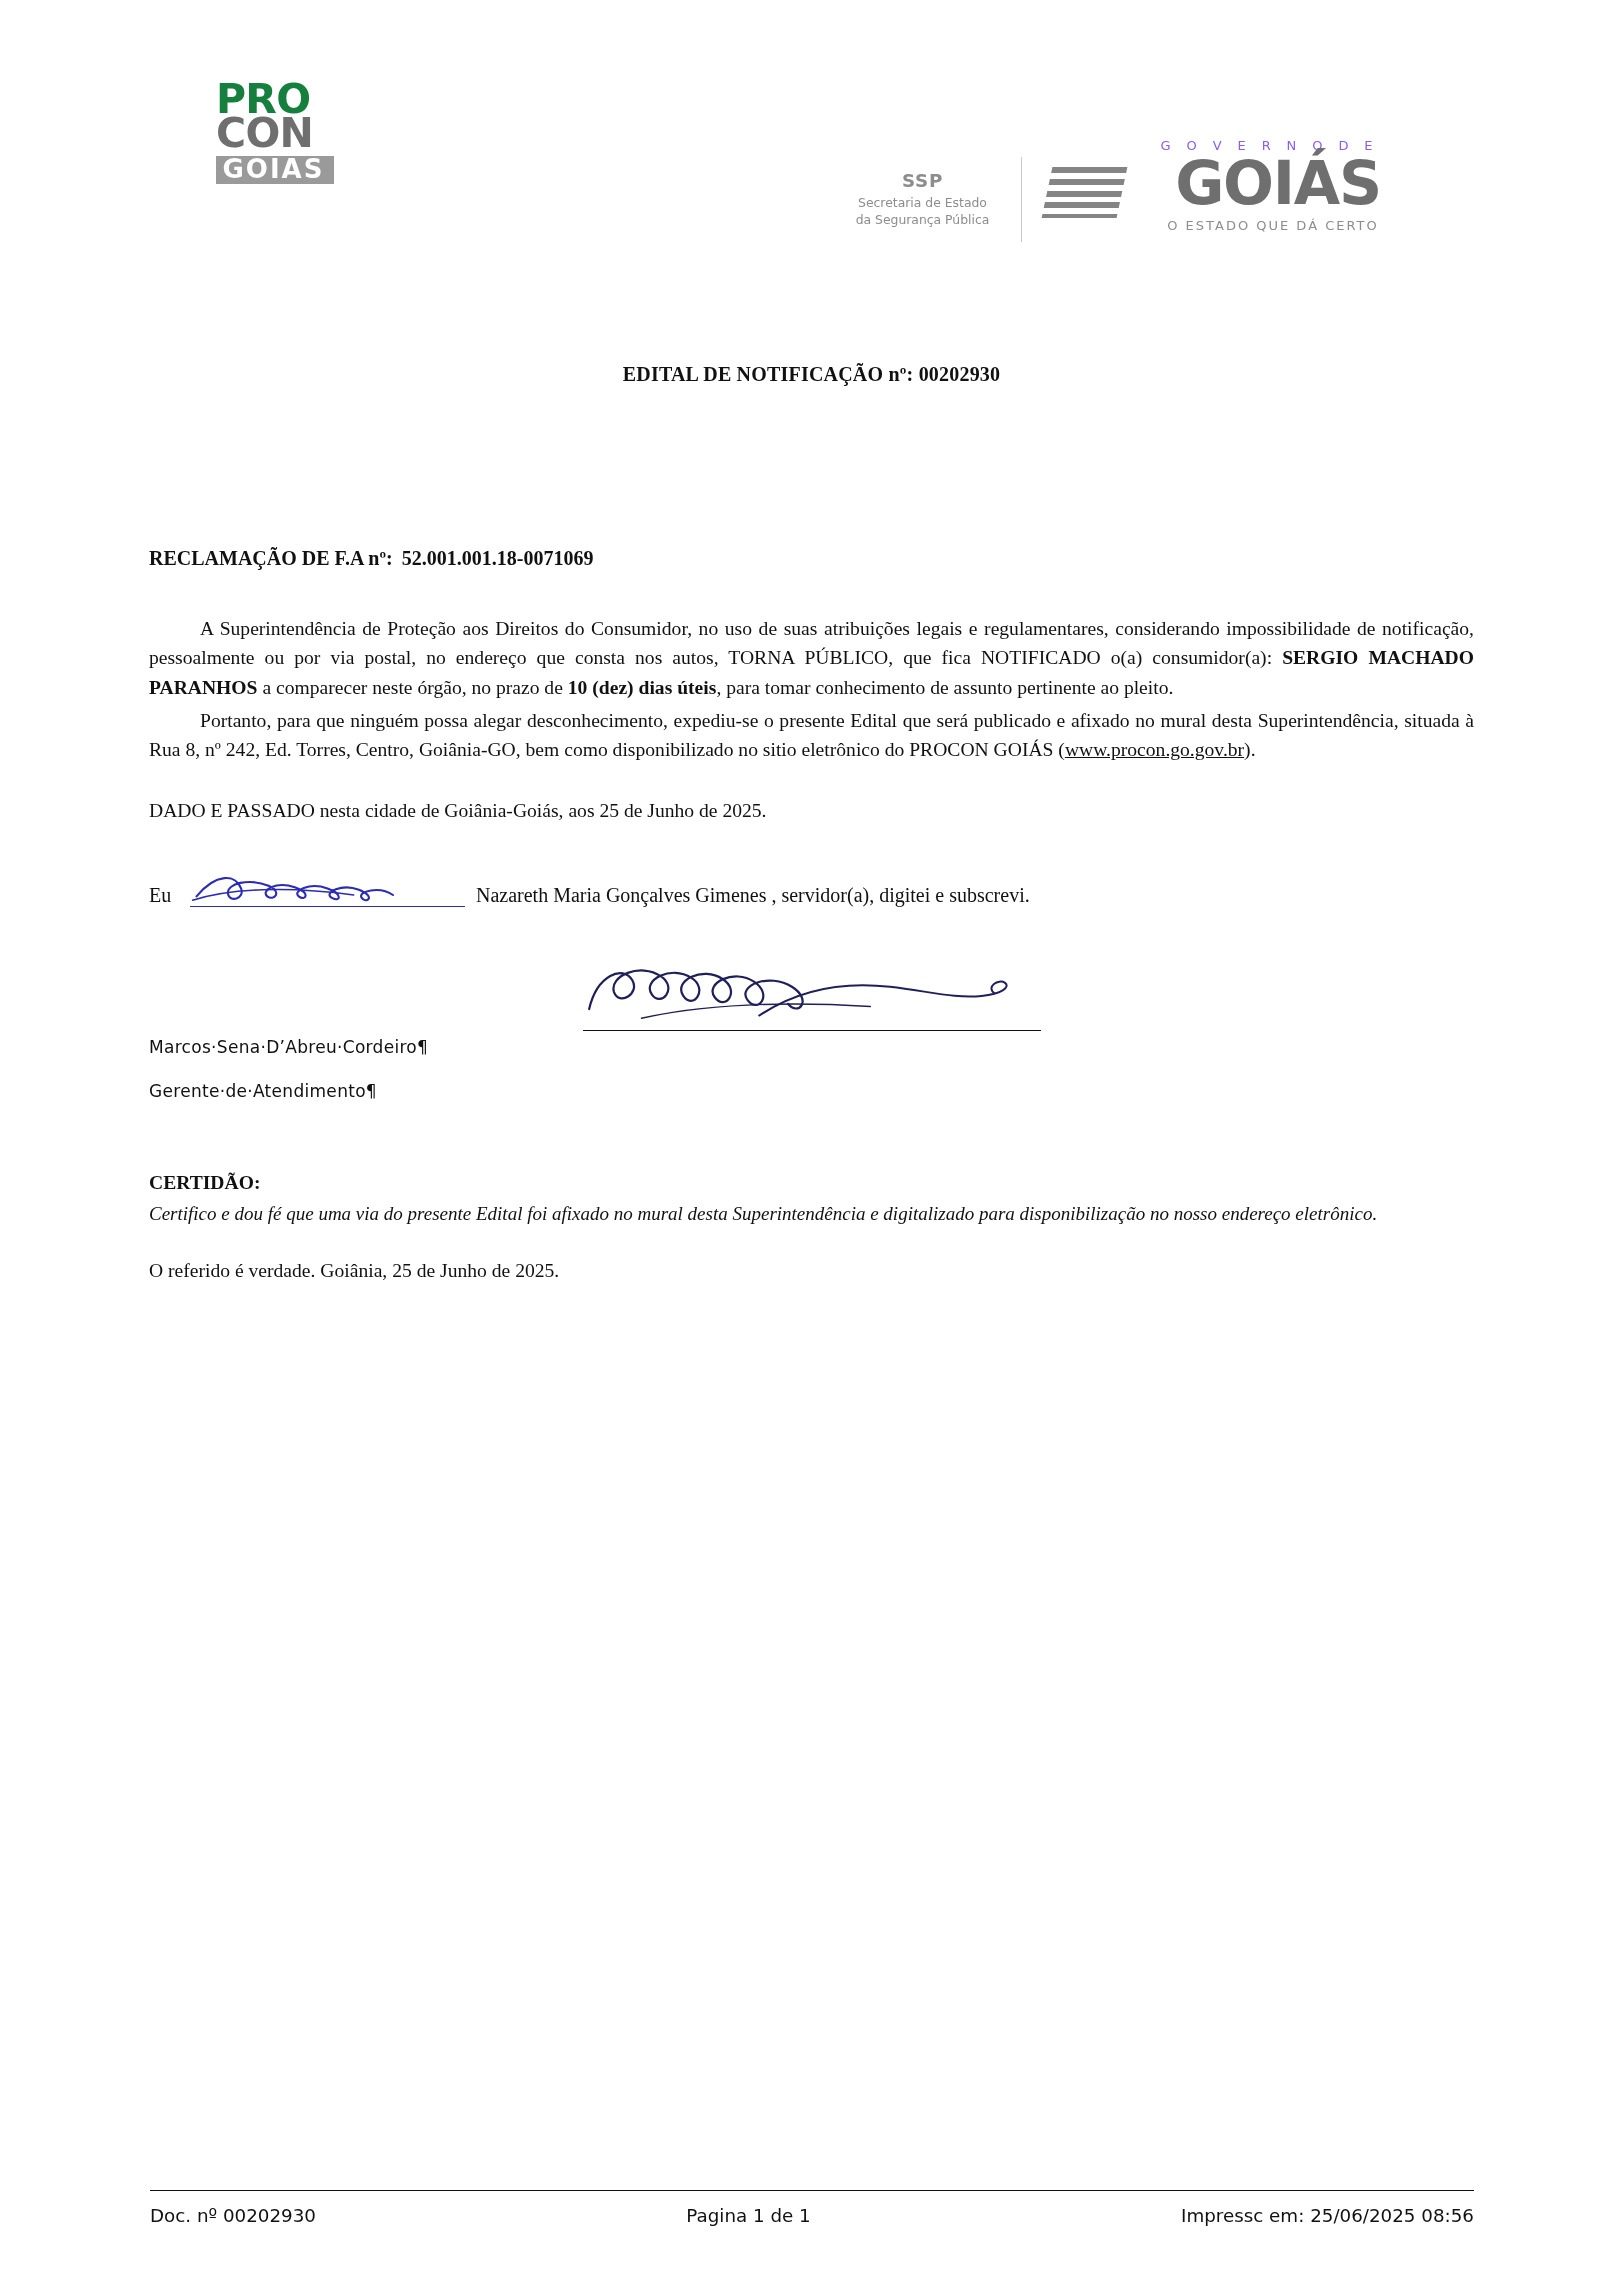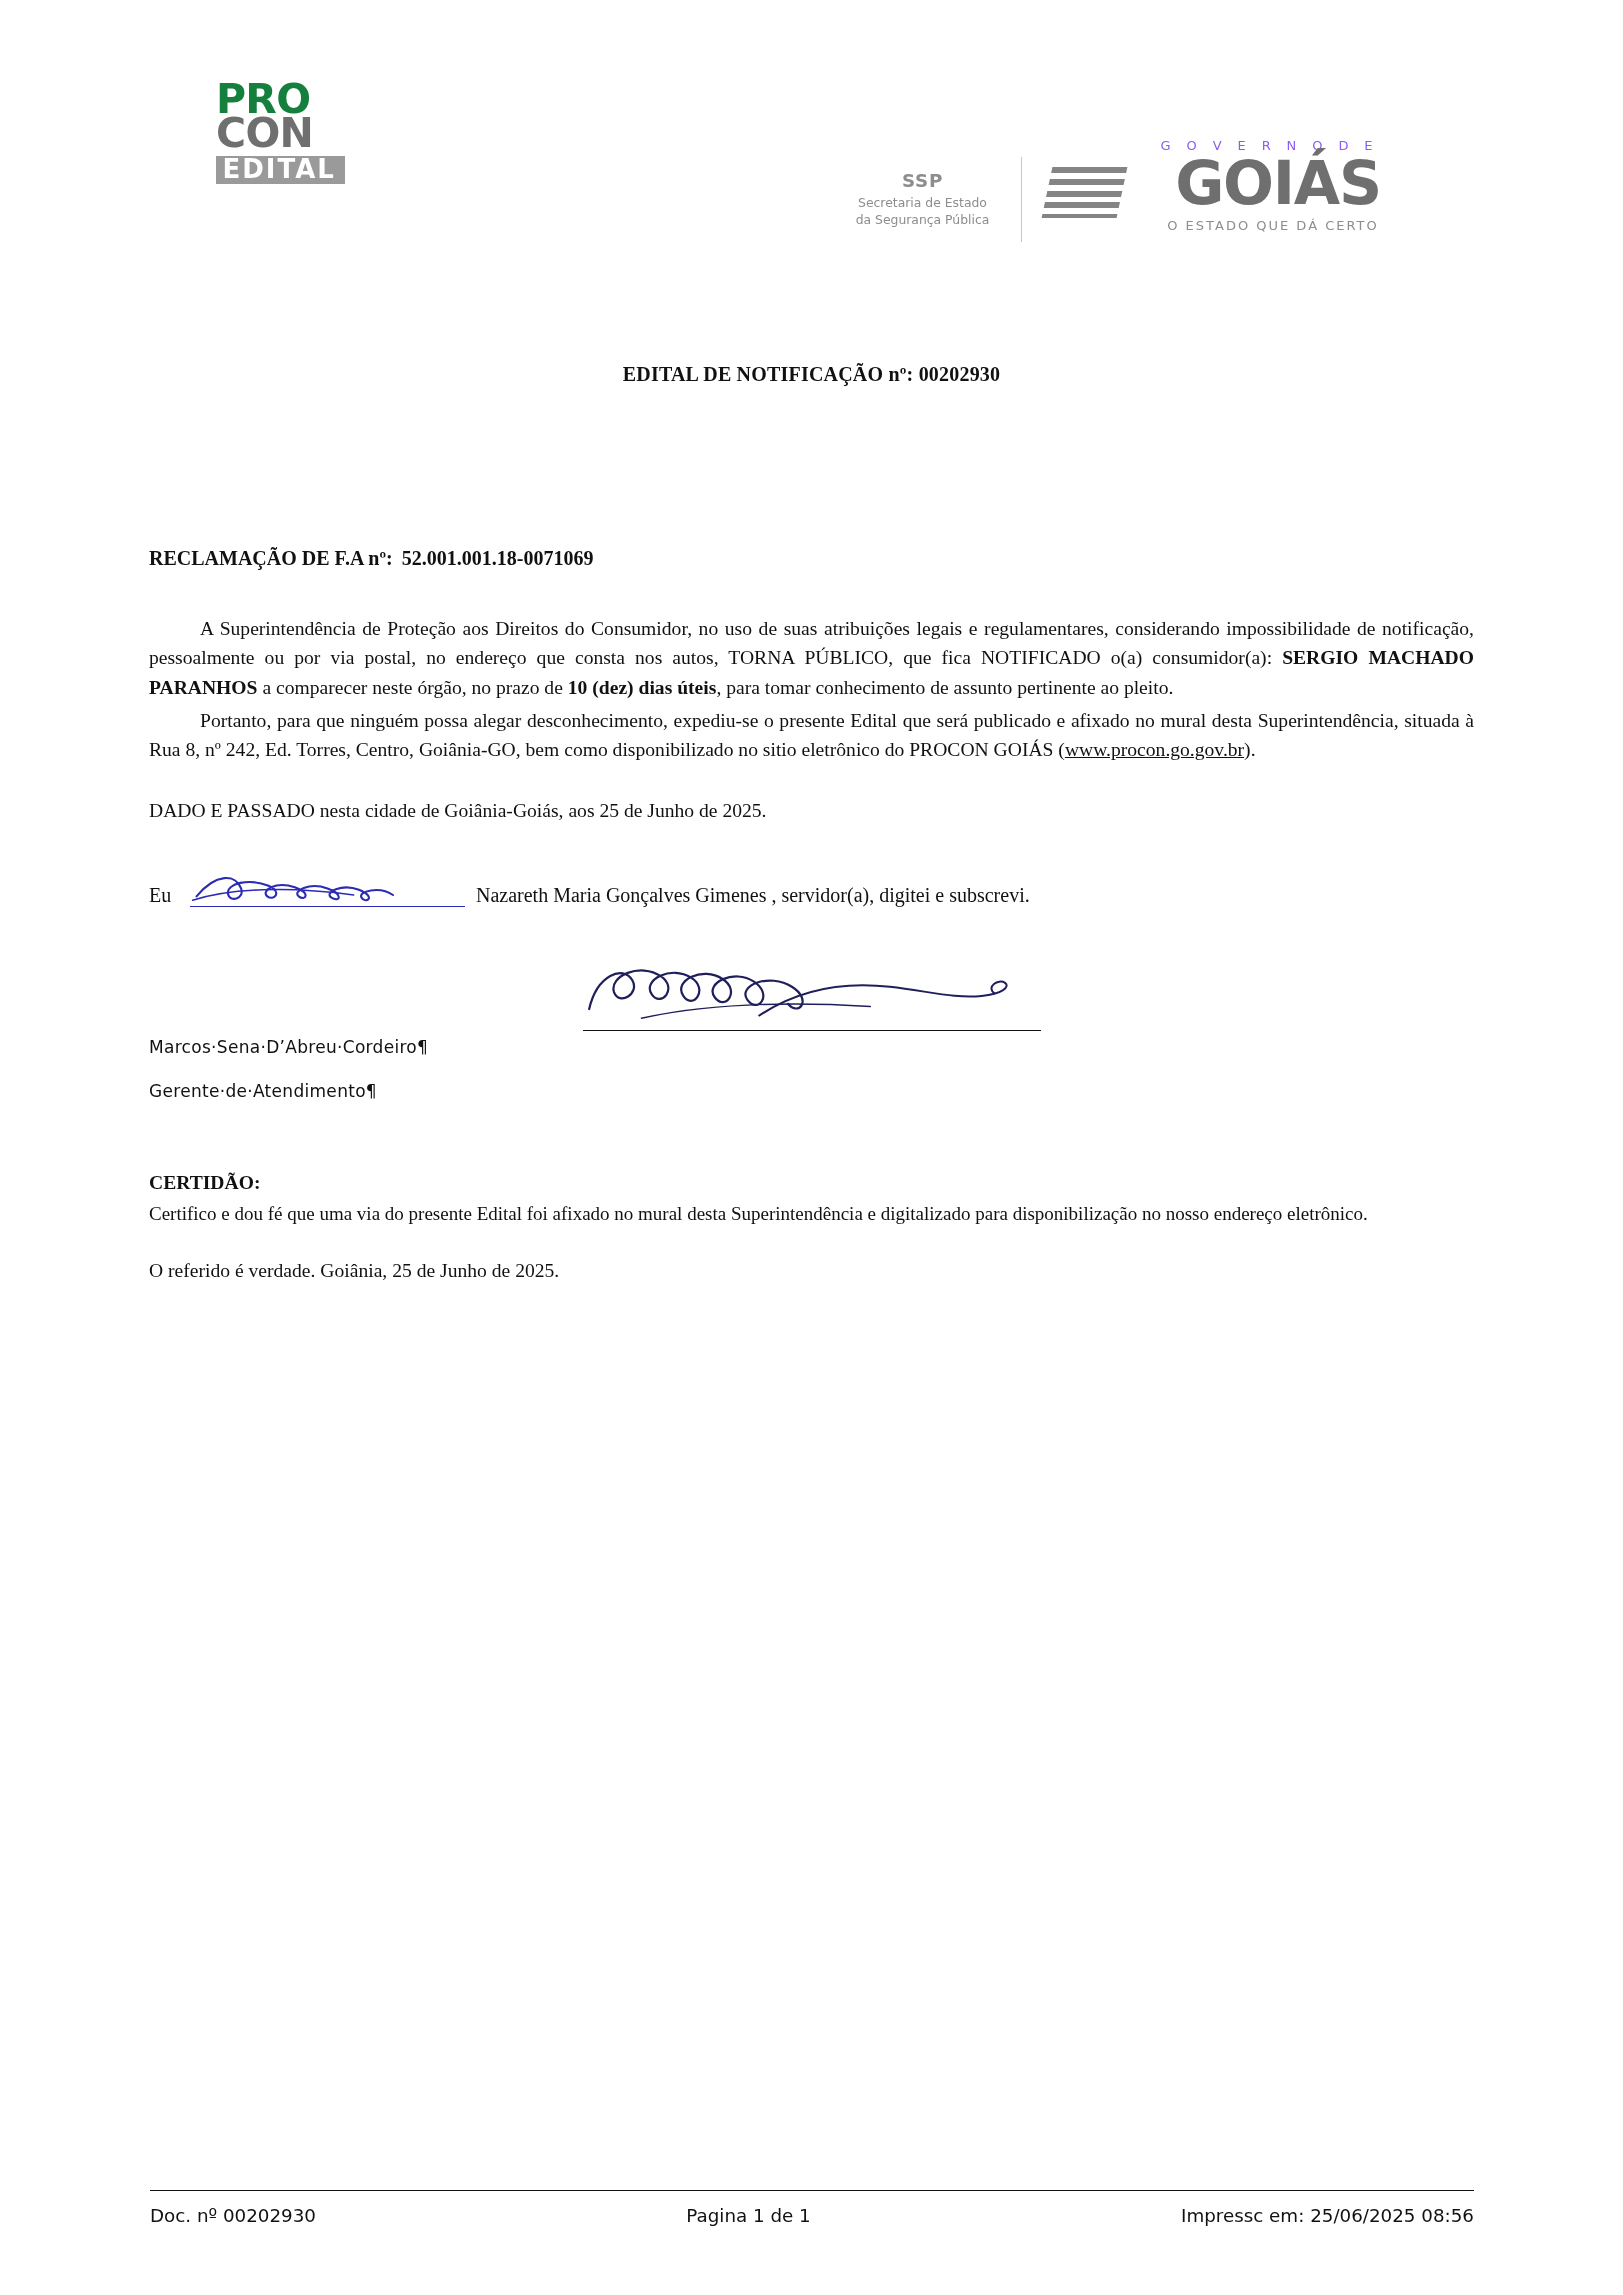--- a/index.html
+++ b/index.html
@@ -232,20 +232,21 @@
 
   .certidao-title {
     margin-top: 79px;
     font-weight: 700;
     font-size: 19.6px;
   }
   .certidao-body {
     margin-top: 2.6px;
     font-size: 19px;
     line-height: 1.45;
+    font-style: italic;
   }
   .referido {
     margin-top: 28px;
     font-size: 19.6px;
   }
 
   
   .footer {
     position: absolute;
     left: 150px;
@@ -270,21 +271,21 @@
 </head>
 <body>
 
 <div class="page">
 
   <div class="header">
 
     <div class="procon-logo">
       <div class="l1">PRO</div>
       <div class="l2">CON</div>
-      <div class="l3">EDITAL</div>
+      <div class="l3">GOIAS</div>
     </div>
 
     <div class="ssp-block">
       <div class="ssp-title">SSP</div>
       <div class="ssp-line">Secretaria de Estado</div>
       <div class="ssp-line">da Segurança Pública</div>
     </div>
 
     <div class="header-divider"></div>
 

